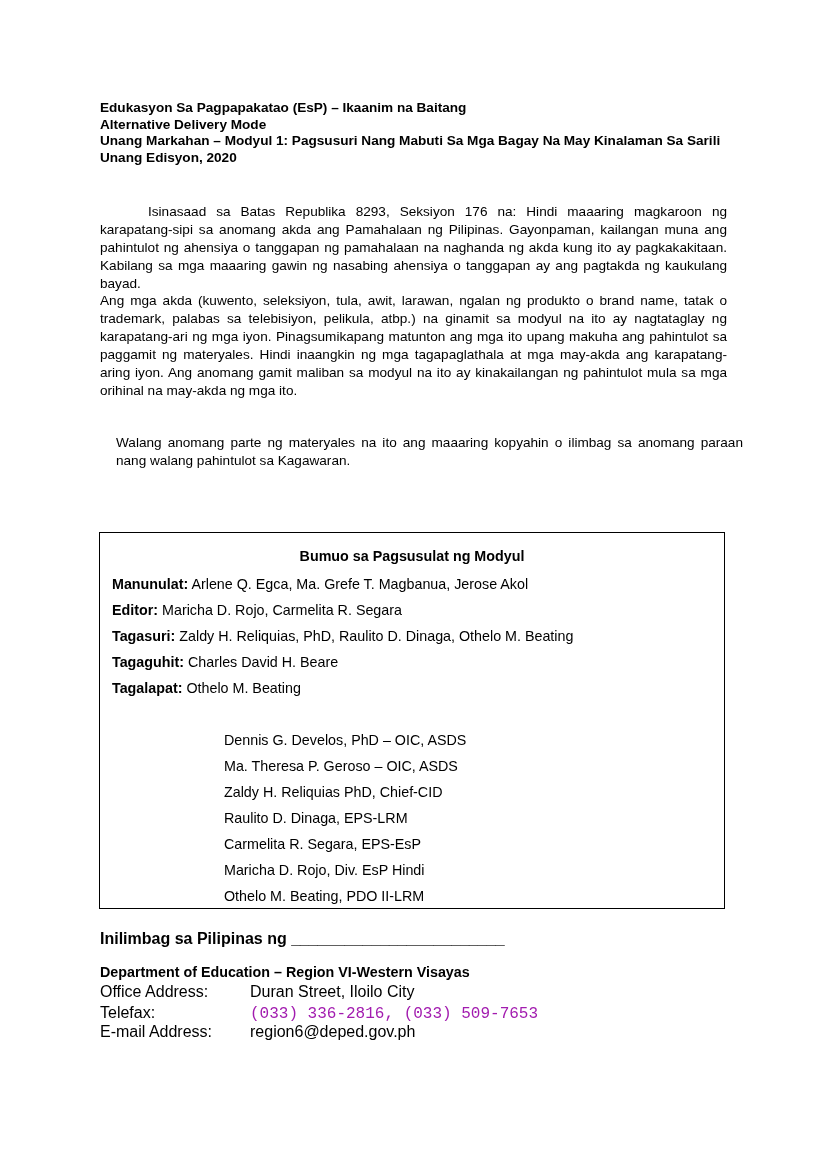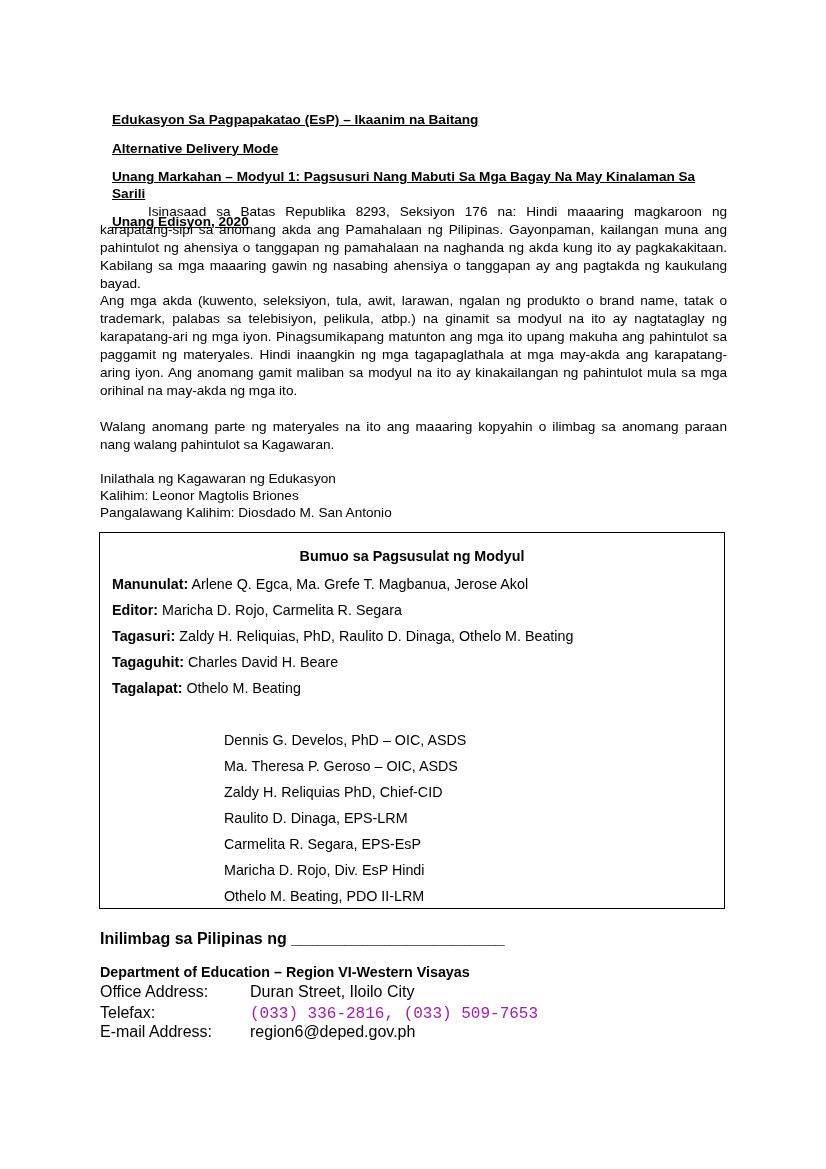--- a/index.html
+++ b/index.html
@@ -1,21 +1,21 @@
 <!DOCTYPE html>
 <html><head>
 <meta charset="utf-8">
 <style>
   html, body { margin: 0; padding: 0; background: #ffffff; }
   body { width: 826px; height: 1169px; position: relative; overflow: hidden;
          font-family: "Liberation Sans", sans-serif; color: #000; }
   .page { position: absolute; left: 0; top: 0; width: 826px; height: 1169px; }
   .header { position: absolute; left: 100px; top: 100px; width: 628px;
             font-weight: bold; font-size: 13.6px; line-height: 16.5px; }
-  .header div { margin: 12px; text-decoration: underline; }
+  .header div { margin: 0; }
   .para { position: absolute; left: 100px; width: 627px; font-size: 13.6px;
           line-height: 18px; text-align: justify; }
   .p1 { top: 203px; text-indent: 48px; }
   .p2 { top: 292px; }
   .p3 { top: 418px; }
   .pub { position: absolute; left: 100px; top: 470px; font-size: 13.6px; line-height: 17px; }
   .box { position: absolute; left: 99px; top: 532px; width: 624px; height: 375px;
          border: 1.5px solid #000; box-sizing: content-box; }
   .box-title { position: absolute; left: 0; right: 0; top: 15px; text-align: center;
                font-weight: bold; font-size: 14.3px; }
@@ -36,27 +36,22 @@
 
   <div class="header">
     <div>Edukasyon Sa Pagpapakatao (EsP) – Ikaanim na Baitang</div>
     <div>Alternative Delivery Mode</div>
     <div>Unang Markahan – Modyul 1: Pagsusuri Nang Mabuti Sa Mga Bagay Na May Kinalaman Sa Sarili</div>
     <div>Unang Edisyon, 2020</div>
   </div>
 
   <p class="para p1" style="margin:0">Isinasaad sa Batas Republika 8293, Seksiyon 176 na: Hindi maaaring magkaroon ng karapatang-sipi sa anomang akda ang Pamahalaan ng Pilipinas. Gayonpaman, kailangan muna ang pahintulot ng ahensiya o tanggapan ng pamahalaan na naghanda ng akda kung ito ay pagkakakitaan. Kabilang sa mga maaaring gawin ng nasabing ahensiya o tanggapan ay ang pagtakda ng kaukulang bayad.</p>
   <p class="para p2" style="margin:0">Ang mga akda (kuwento, seleksiyon, tula, awit, larawan, ngalan ng produkto o brand name, tatak o trademark, palabas sa telebisiyon, pelikula, atbp.) na ginamit sa modyul na ito ay nagtataglay ng karapatang-ari ng mga iyon. Pinagsumikapang matunton ang mga ito upang makuha ang pahintulot sa paggamit ng materyales. Hindi inaangkin ng mga tagapaglathala at mga may-akda ang karapatang-aring iyon. Ang anomang gamit maliban sa modyul na ito ay kinakailangan ng pahintulot mula sa mga orihinal na may-akda ng mga ito.</p>
-  <p class="para p3" style="margin:0">Walang anomang parte ng materyales na ito ang maaaring kopyahin o ilimbag sa anomang paraan nang walang pahintulot sa Kagawaran.</p>
+  <p class="para p3" style="margin:16px">Walang anomang parte ng materyales na ito ang maaaring kopyahin o ilimbag sa anomang paraan nang walang pahintulot sa Kagawaran.</p>
 
-  <div class="pub">
-    <div>Inilathala ng Kagawaran ng Edukasyon</div>
-    <div>Kalihim: Leonor Magtolis Briones</div>
-    <div>Pangalawang Kalihim: Diosdado M. San Antonio</div>
-  </div>
 
   <div class="box">
     <div class="box-title">Bumuo sa Pagsusulat ng Modyul</div>
 
     <div class="role" style="top:69px">
       <b>Editor:</b><span> Maricha D. Rojo, Carmelita R. Segara</span>
     </div>
     <div class="role" style="top:43px">
       <b>Manunulat:</b><span> Arlene Q. Egca, Ma. Grefe T. Magbanua, Jerose Akol</span>
     </div>

